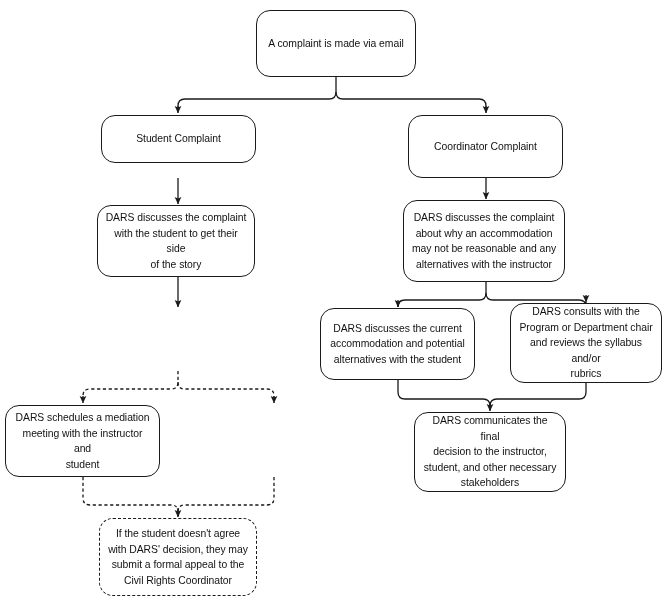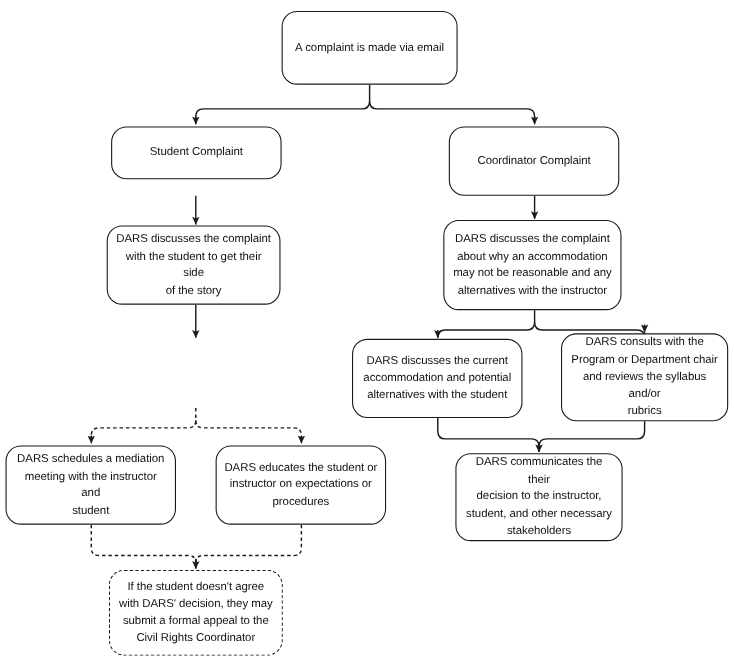--- a/index.html
+++ b/index.html
@@ -141,28 +141,23 @@
 and reviews the syllabus and/or
 rubrics</span>
   </div>
 
   <div class="node" style="left:5px; top:405px; width:155px; height:72px;text-align:center;">
     <span class="txt">DARS schedules a mediation
 meeting with the instructor and
 student</span>
   </div>
 
-  <div class="node" style="left:196px; top:405px; width:155px; height:72px;">
-    <span class="txt">DARS educates the student or
-instructor on expectations or
-procedures</span>
-  </div>
 
   <div class="node" style="left:414px; top:412px; width:152px; height:80px;">
-    <span class="txt">DARS communicates the their
+    <span class="txt">DARS communicates the final
 decision to the instructor,
 student, and other necessary
 stakeholders</span>
   </div>
 
   <div class="node dashed" style="left:99px; top:518px; width:158px; height:78px;">
     <span class="txt">If the student doesn't agree
 with DARS' decision, they may
 submit a formal appeal to the
 Civil Rights Coordinator</span>

